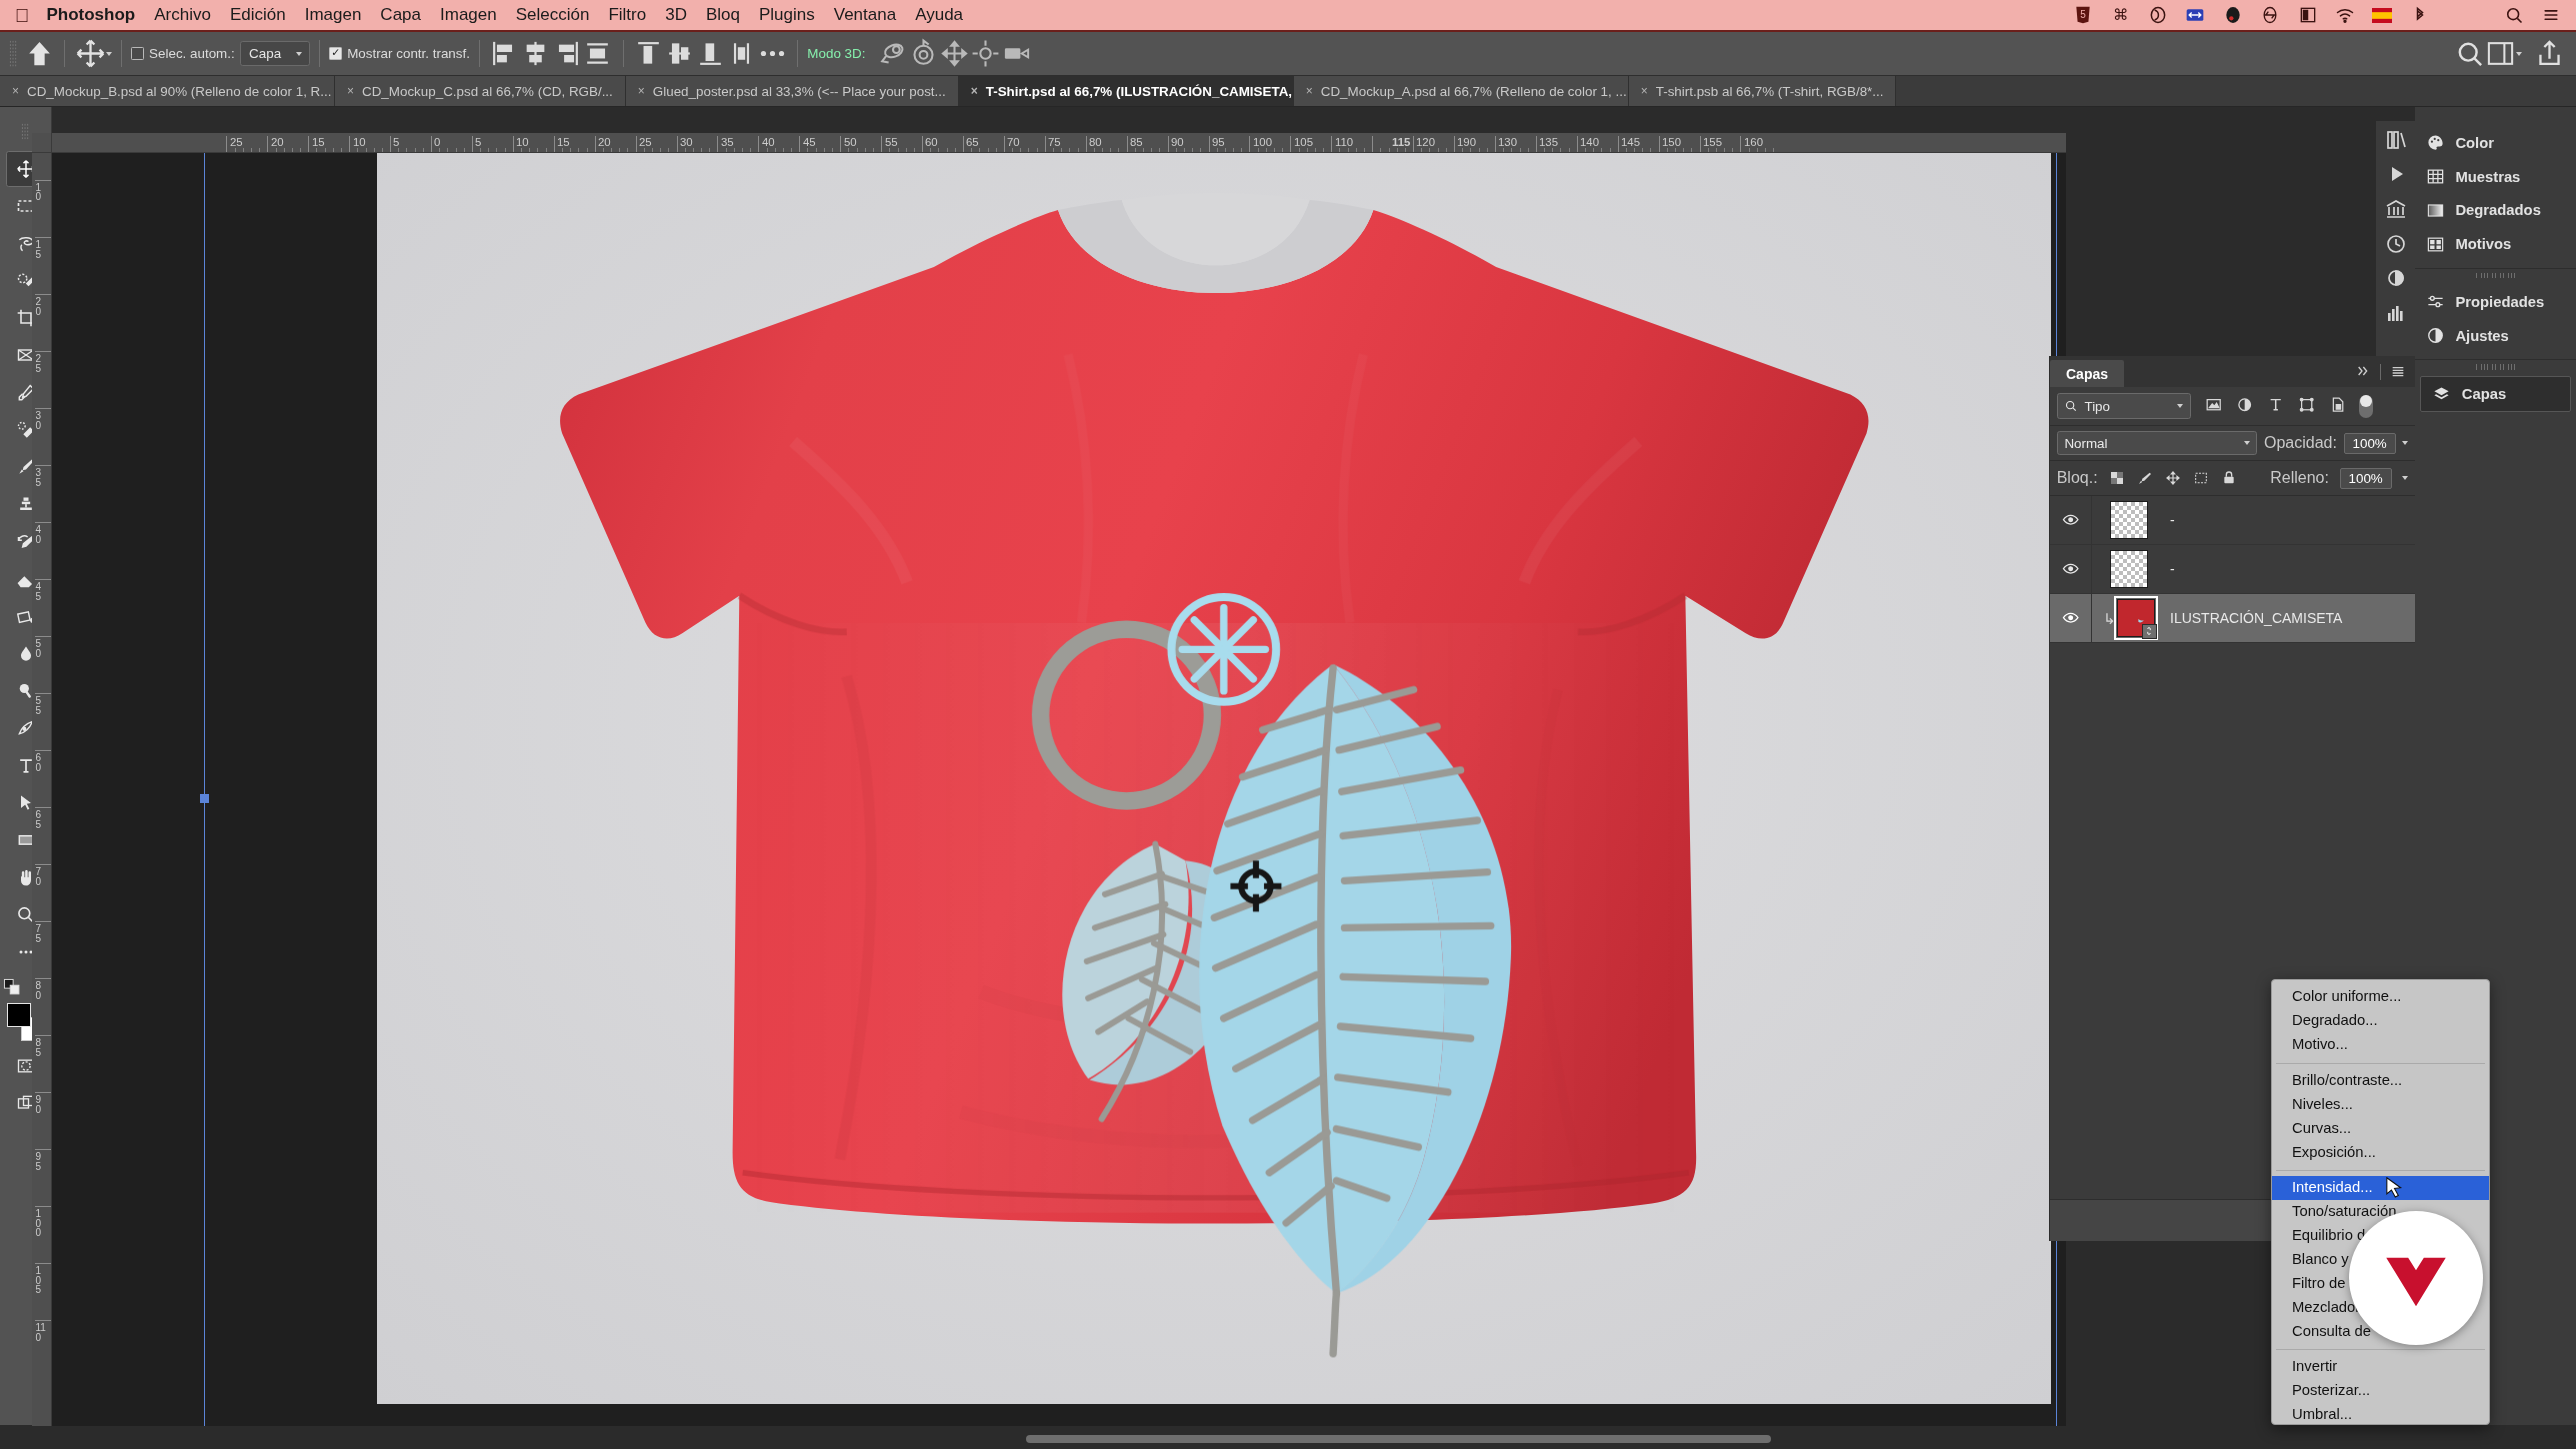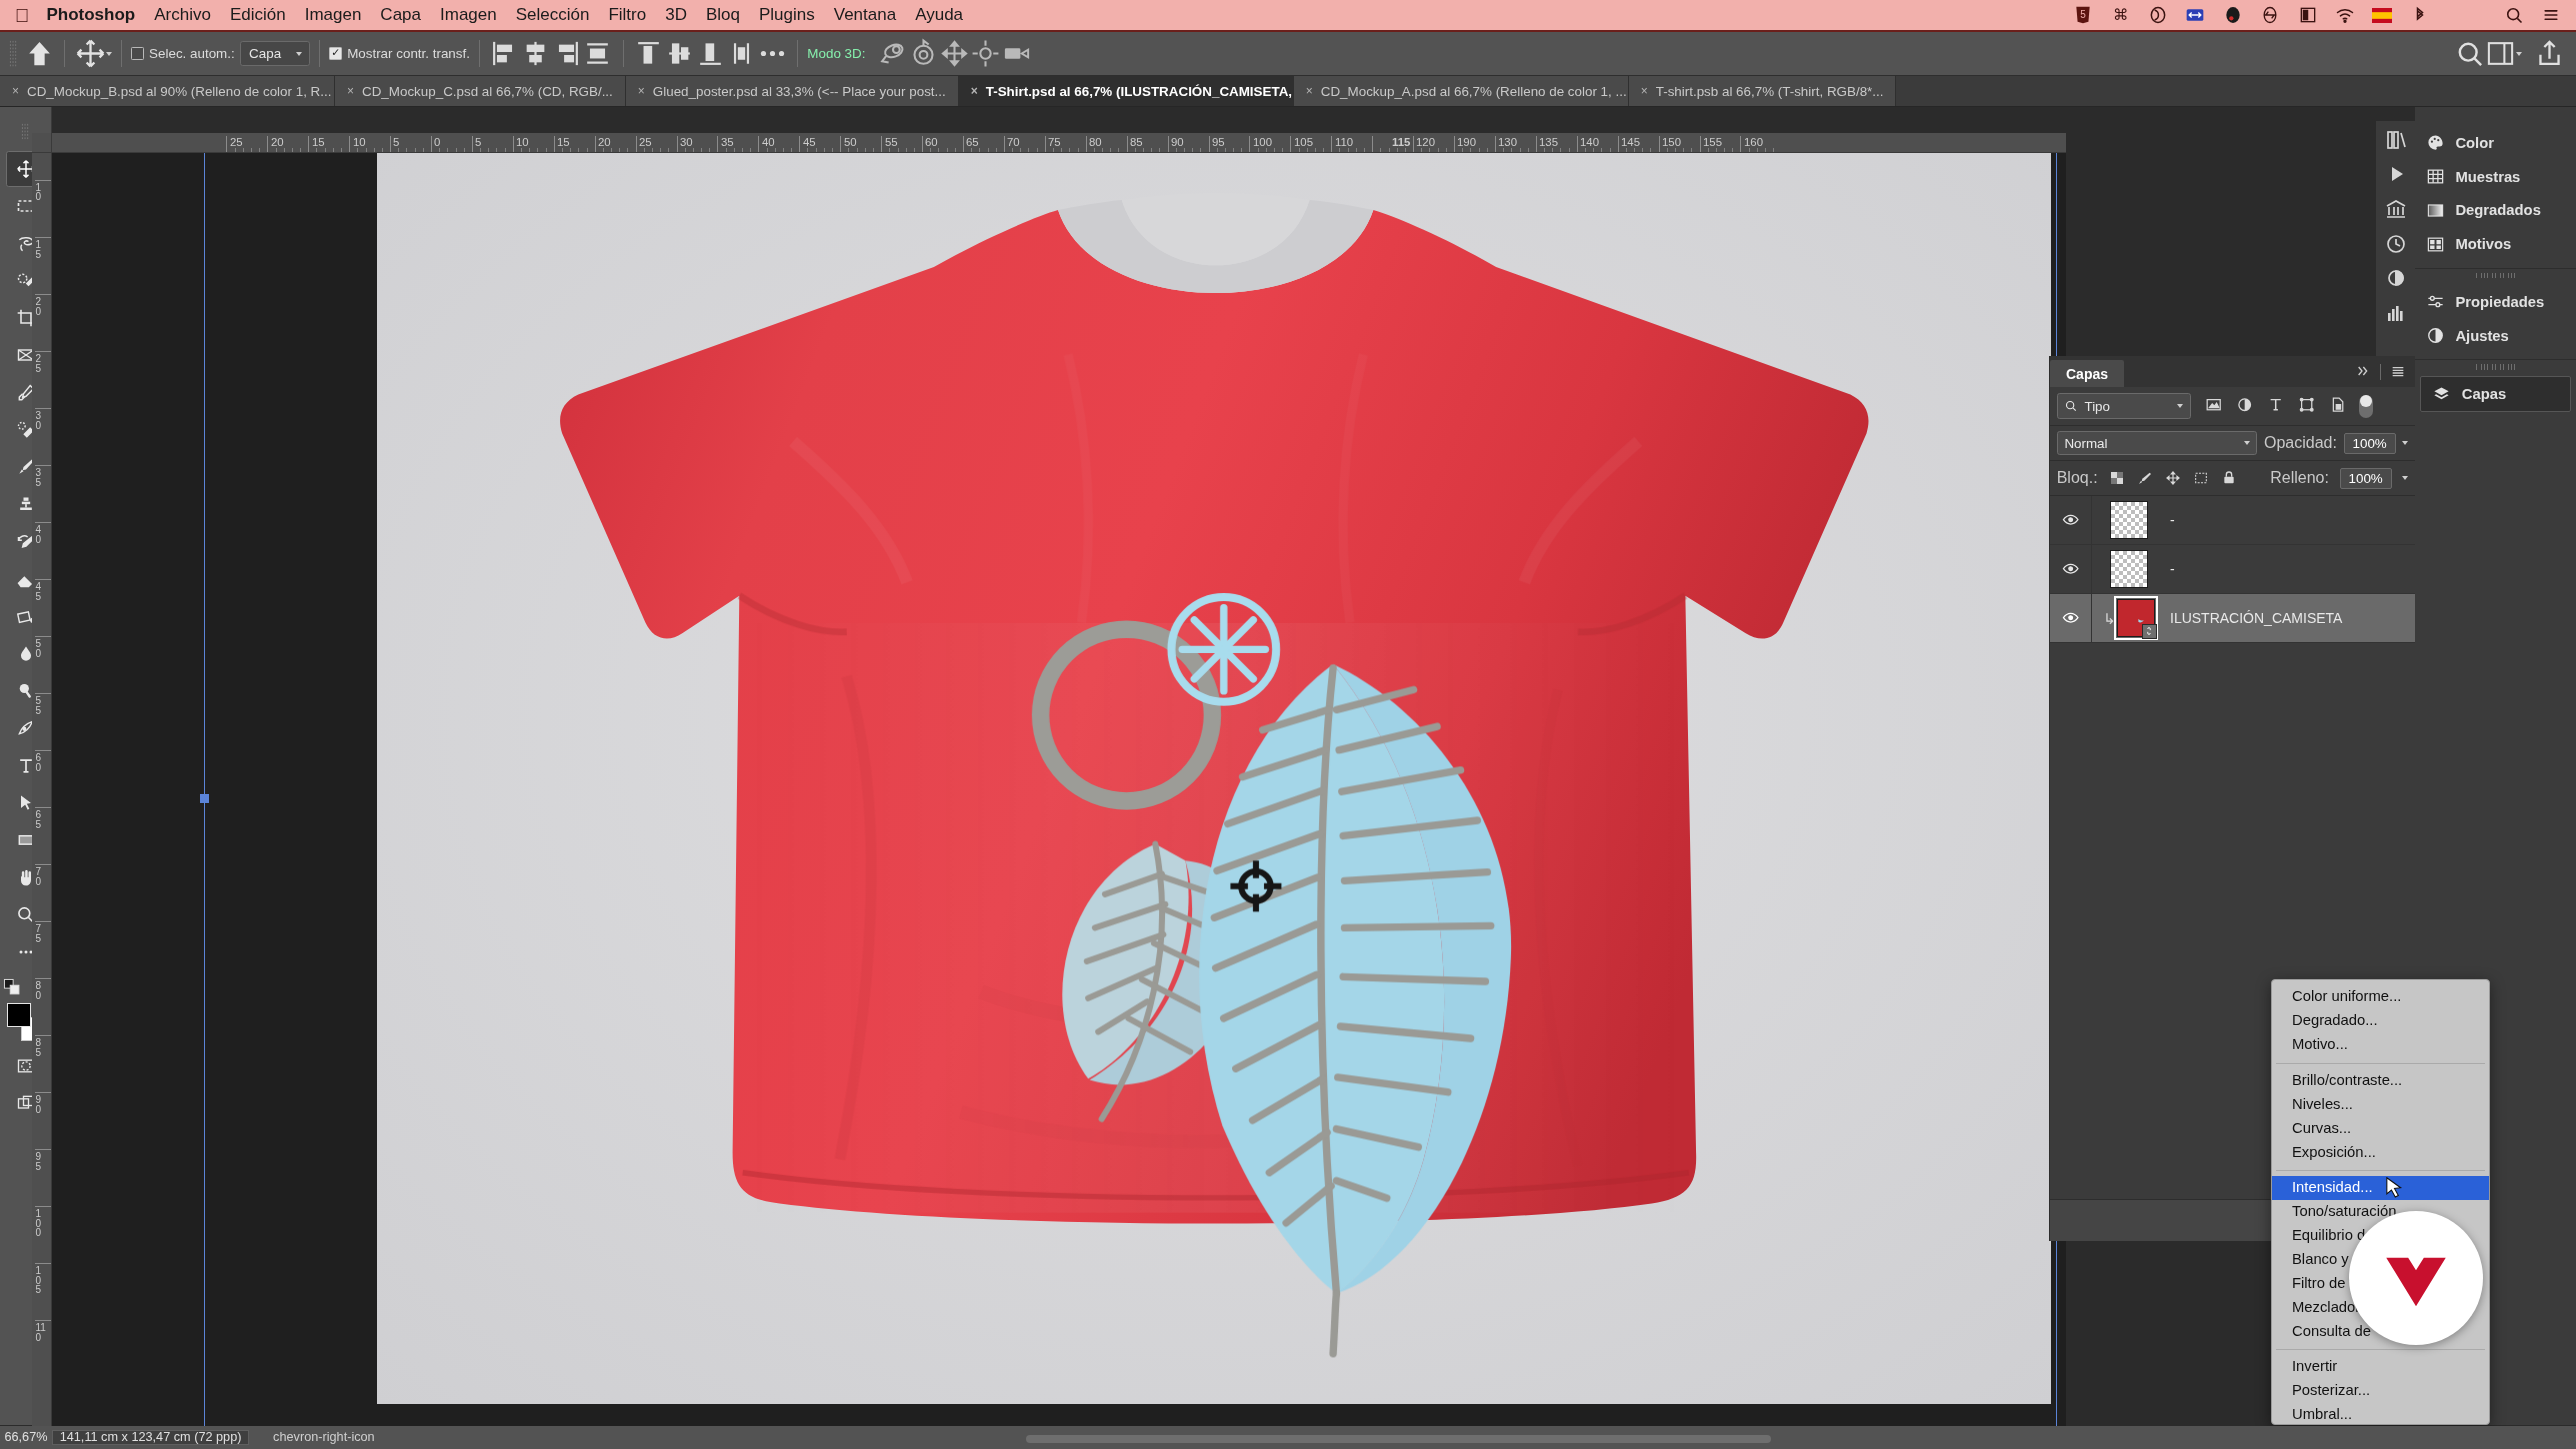--- a/index.html
+++ b/index.html
@@ -1400,21 +1400,16 @@
   <svg class="cursor-arrow" viewBox="0 0 24 30">
     <path d="M2 1l18 13-8 1 5 9-4 2-5-9-6 5z" fill="#ffffff" stroke="#111" stroke-width="1.4"></path>
   </svg>
 
   <div class="logo-badge">
     <svg viewBox="0 0 120 120" width="94" height="94">
       <path d="M22 34h28l10 16 10-16h28L60 96z" fill="#c8102e"></path>
     </svg>
   </div>
 
-  <div class="status">
-    <span class="z">66,67%</span>
-    <span class="field">141,11 cm x 123,47 cm (72 ppp)</span>
-    <span style="margin-left:24px;color:#cfcfcf">chevron-right-icon</span>
-  </div>
   <div class="hscroll"></div>
 
 </div>
 
 
 </body></html>

